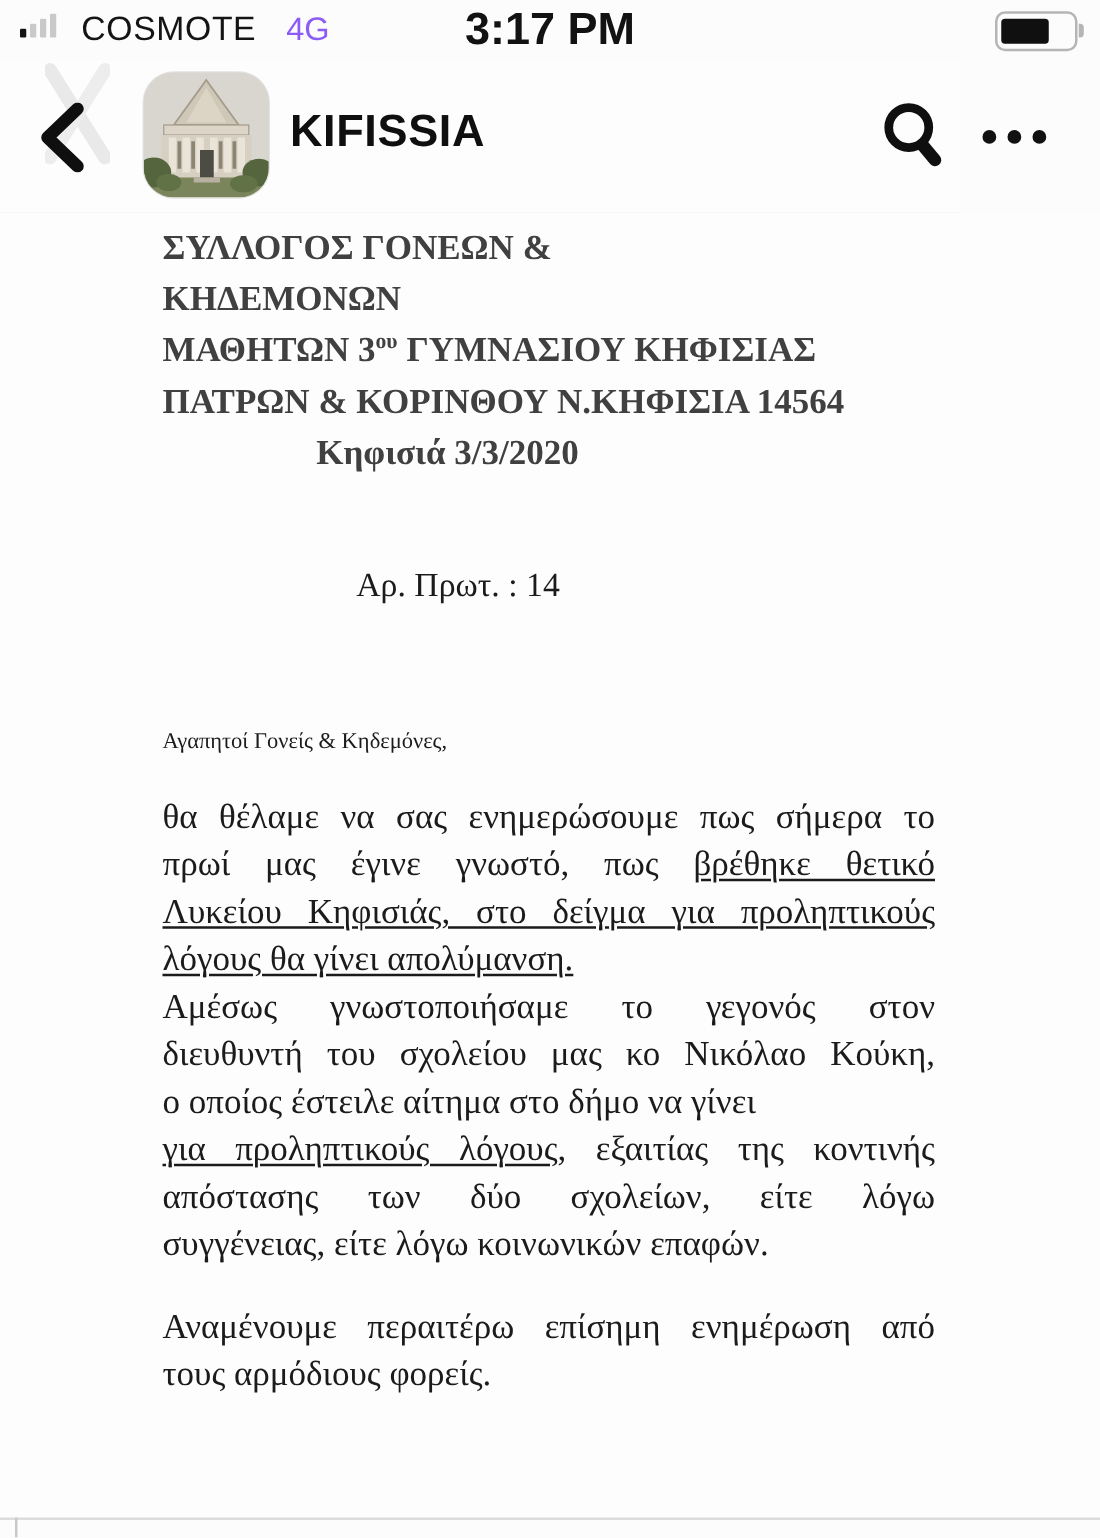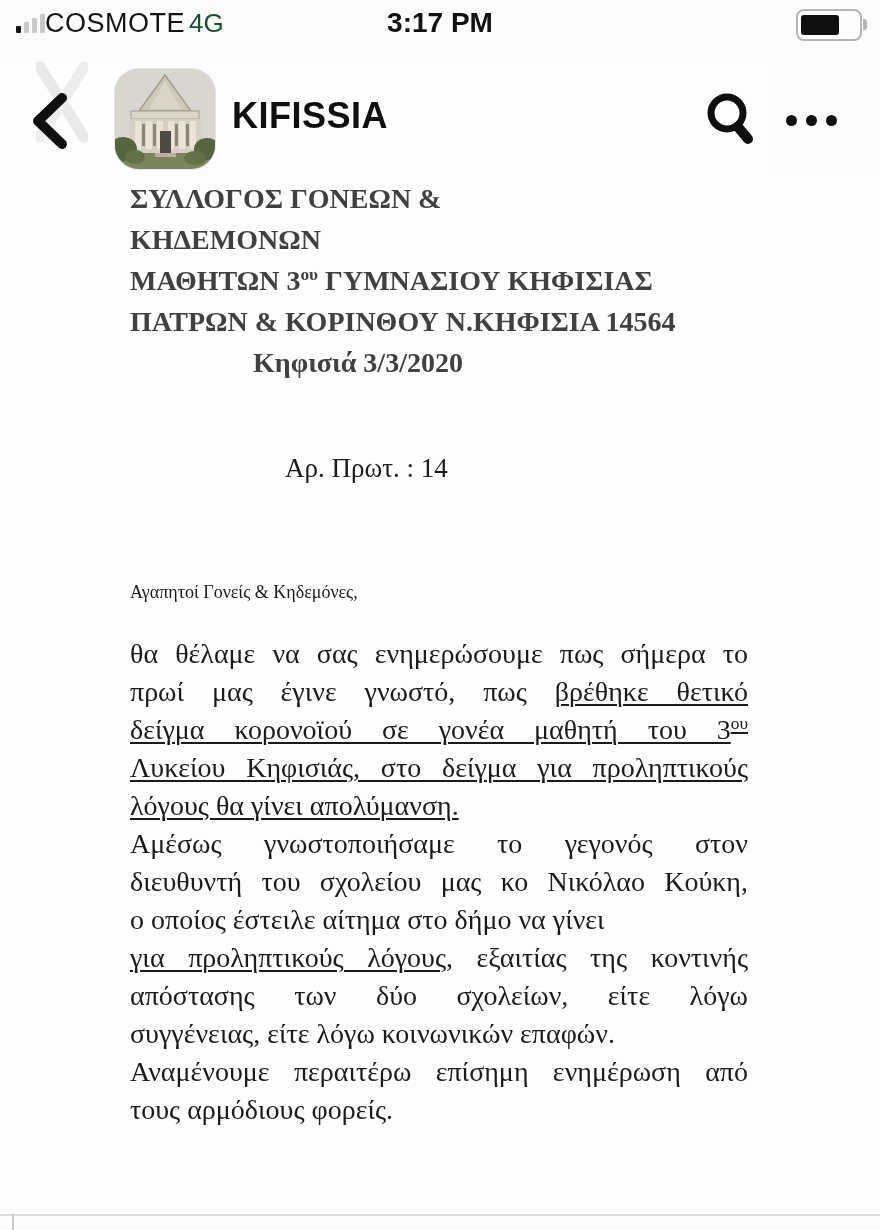--- a/index.html
+++ b/index.html
@@ -7,42 +7,42 @@
     width:880px;height:1230px;position:relative;overflow:hidden;
     background:#fcfcfc;
     font-family:"Liberation Sans",sans-serif;
     color:#151515;
   }
   
   .status-bar{
     position:absolute;top:0;left:0;width:880px;height:46px;
     display:flex;align-items:center;
   }
-  .sb-left{display:flex;align-items:center;gap:0;margin-left:16px;}
+  .sb-left{display:flex;align-items:flex-start;gap:20px;margin-left:16px;}
   .signal{display:flex;align-items:flex-end;gap:3px;height:20px;}
   .signal .bar{width:5px;border-radius:1px;background:#c9c9c9;}
   .signal .bar:nth-child(1){height:7px;background:#141414;}
   .signal .bar:nth-child(2){height:11px;}
   .signal .bar:nth-child(3){height:15px;}
   .signal .bar:nth-child(4){height:19px;}
   .carrier{font-size:27px;letter-spacing:.5px;color:#141414;line-height:1;padding-bottom:0;}
-  .network{font-size:26px;color:#14532d;line-height:1;margin-left:4px;}
+  .network{font-size:26px;color:#8b5cf6;line-height:1;margin-left:4px;}
   .sb-time{
     position:absolute;left:0;right:0;text-align:center;
-    font-size:28px;font-weight:600;color:#121212;
+    font-size:36px;font-weight:600;color:#121212;
   }
   .battery{
     position:absolute;right:18px;top:9px;width:62px;height:28px;
     border:2.5px solid #b5b5b5;border-radius:8px;display:flex;align-items:center;
   }
   .battery .fill{margin-left:3px;width:38px;height:20px;background:#101010;border-radius:3px;}
   .battery .nub{position:absolute;right:-7px;top:8px;width:4px;height:11px;background:#b5b5b5;border-radius:0 3px 3px 0;}
   
   .nav{
-    position:absolute;top:59px;left:0;width:768px;height:122px;
+    position:absolute;top:48px;left:0;width:768px;height:122px;
     background:#fdfdfd;border-bottom:2px solid #e7e7e7;
   }
   .close-watermark{position:absolute;left:36px;top:0px;opacity:.9;}
   .back-btn{position:absolute;left:30px;top:34px;width:40px;height:56px;cursor:pointer;}
   .avatar{
     position:absolute;left:115px;top:10px;width:100px;height:100px;
     border-radius:24px;overflow:hidden;box-shadow:0 0 0 1px #e2e2e2;cursor:pointer;background:#d9d6d0;
   }
   .title{
     position:absolute;left:232px;top:36px;
@@ -60,21 +60,21 @@
   .heading{font-weight:700;color:#404040;font-size:28px;}
   .heading .line{line-height:41px;}
   .line{line-height:38px;font-size:28px;white-space:normal;}
   .just{text-align:justify;text-align-last:justify;text-justify:inter-word;}
   sup{font-size:0.62em;line-height:0;}
   .u{text-decoration:underline;text-decoration-thickness:2px;text-underline-offset:3px;}
   .protocol{margin-top:70px;font-size:27px;padding-left:155px;}
   .salutation{margin-top:98px;font-size:18px;}
   .para{margin-top:0;}
   .p-first{margin-top:32px;}
-  .p-last{}
+  .p-last{margin-top:28px;}
   
   .bottom-divider{position:absolute;left:0;top:1214px;width:880px;height:2px;background:#dcdcdc;}
   .bottom-tick{position:absolute;left:12px;top:1214px;width:2px;height:16px;background:#c9c9c9;}
 </style>
 </head>
 <body>
 
 <div class="status-bar">
   <div class="sb-left">
     <div class="signal">
@@ -152,21 +152,20 @@
         <div class="line"><span>ΚΗΔΕΜΟΝΩΝ</span></div>
         <div class="line"><span>ΜΑΘΗΤΩΝ 3</span><sup>ου</sup><span> ΓΥΜΝΑΣΙΟΥ ΚΗΦΙΣΙΑΣ</span></div>
         <div class="line"><span>ΠΑΤΡΩΝ &amp; ΚΟΡΙΝΘΟΥ Ν.ΚΗΦΙΣΙΑ 14564</span></div>
         <div class="line" style="padding-left: 123px;"><span>Κηφισιά 3/3/2020</span></div>
       </div>
     <div class="protocol">Αρ. Πρωτ. : 14</div>
     <div class="salutation">Αγαπητοί Γονείς &amp; Κηδεμόνες,</div>
     <div class="para p-first">
         <div class="line just"><span>θα θέλαμε να σας ενημερώσουμε πως σήμερα το</span></div>
         <div class="line just"><span>πρωί μας έγινε γνωστό, πως </span><span class="u">βρέθηκε θετικό</span></div>
-        <div class="line just"><span class="u">δείγμα κορονοϊού σε γονέα μαθητή του 3</span><sup class="u">ου</sup></div>
         <div class="line just"><span class="u">Λυκείου Κηφισιάς, στο δείγμα για προληπτικούς</span></div>
         <div class="line"><span class="u">λόγους θα γίνει απολύμανση.</span></div>
       </div>
     <div class="para">
         <div class="line just"><span>Αμέσως γνωστοποιήσαμε το γεγονός στον</span></div>
         <div class="line just"><span>διευθυντή του σχολείου μας κο Νικόλαο Κούκη,</span></div>
         <div class="line"><span>ο οποίος έστειλε αίτημα στο δήμο να γίνει</span></div>
         <div class="line just"><span class="u">για προληπτικούς λόγους</span><span>, εξαιτίας της κοντινής</span></div>
         <div class="line just"><span>απόστασης των δύο σχολείων, είτε λόγω</span></div>
         <div class="line"><span>συγγένειας, είτε λόγω κοινωνικών επαφών.</span></div>

